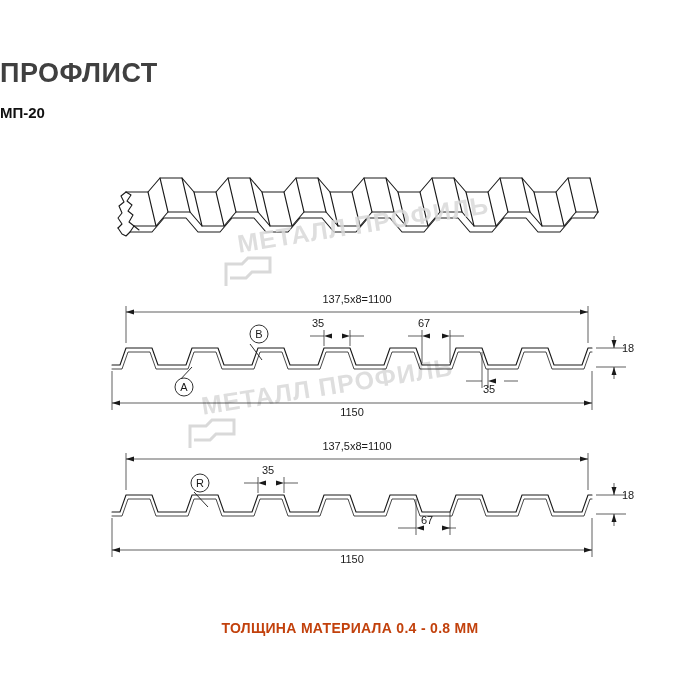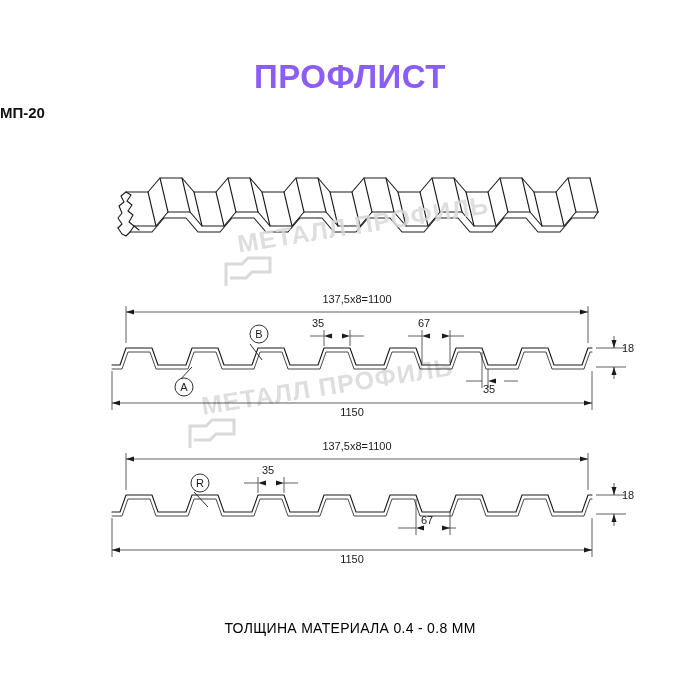--- a/index.html
+++ b/index.html
@@ -17,46 +17,46 @@
   }
   .page {
     position: absolute;
     inset: 0;
   }
   .title {
     position: absolute;
     left: 0;
     right: 0;
     top: 58px;
-    text-align: center;
-    font-size: 33px;
+    text-align: left;
+    font-size: 27px;
     font-weight: bold;
     letter-spacing: 0.5px;
-    color: #8b5cf6;
+    color: #404040;
   }
   .subtitle {
     position: absolute;
     left: 0;
     right: 0;
     top: 104px;
     text-align: left;
     font-size: 15px;
     font-weight: bold;
     color: #111;
   }
   .footer-note {
     position: absolute;
     left: 0;
     right: 0;
     top: 620px;
     text-align: center;
     font-size: 14px;
-    font-weight: normal;
+    font-weight: bold;
     letter-spacing: 0.3px;
-    color: #000000;
+    color: #c2410c;
   }
   .drawing {
     position: absolute;
     left: 0;
     top: 0;
     width: 700px;
     height: 700px;
   }
   .wm {
     position: absolute;

